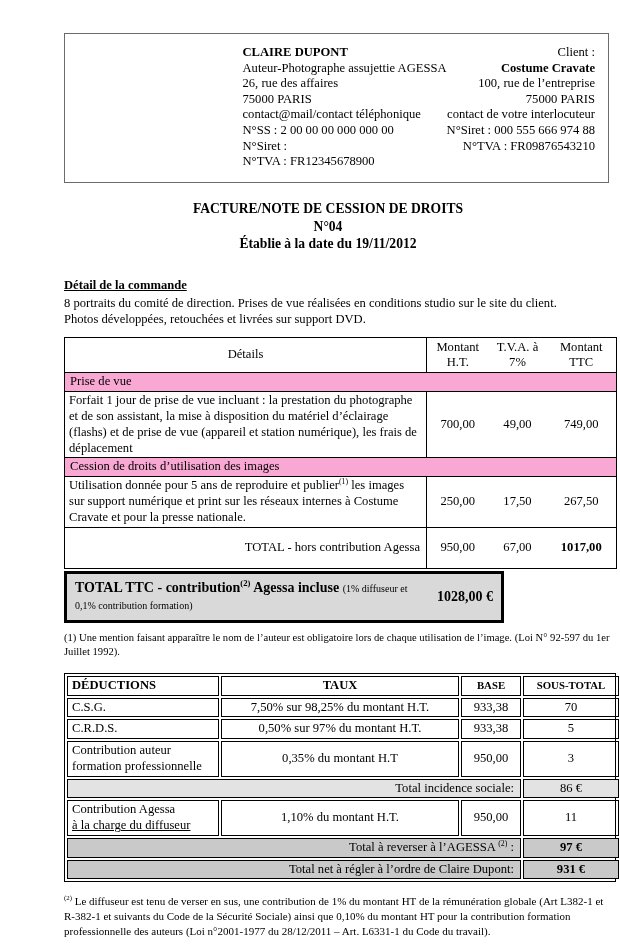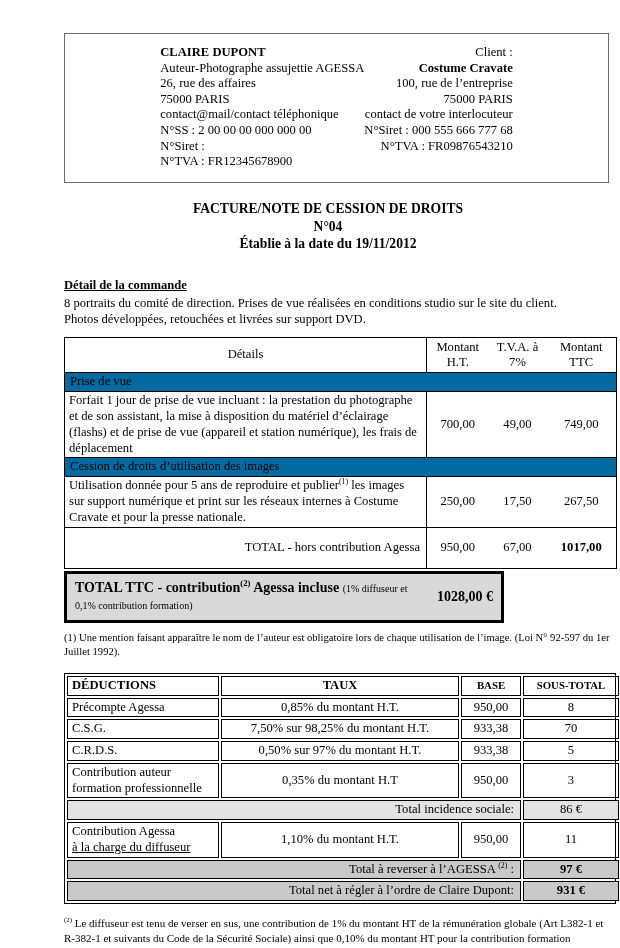--- a/index.html
+++ b/index.html
@@ -4,39 +4,39 @@
 <style>
   html,body{margin:0;padding:0;background:#fff;}
   body{width:620px;height:948px;font-family:"Liberation Serif",serif;color:#000;font-size:13px;overflow:hidden;}
   .page{padding:33px 0 0 64px;width:552px;}
   .bold{font-weight:bold;}
   .underline{text-decoration:underline;}
   sup{font-size:0.62em;vertical-align:super;line-height:0;}
 
   
   .header-box{box-sizing:border-box;width:545px;border:1px solid #6b6b6b;padding:11px 13px 12px;
-              display:flex;justify-content:center;font-size:12.6px;line-height:1.24;}
+              display:flex;justify-content:flex-end;font-size:12.6px;line-height:1.24;}
   .client-block{text-align:right;}
 
   
   .title-block{width:528px;text-align:center;font-weight:bold;font-size:13.6px;line-height:1.3;margin-top:17px;}
 
   
   .order{margin-top:25px;font-size:12.6px;line-height:1.27;width:552px;}
   .order-heading{font-weight:bold;text-decoration:underline;margin-bottom:2px;}
 
   
   table.inv{border-collapse:collapse;margin-top:9px;width:552px;font-size:12.6px;table-layout:fixed;border-radius:23px;}
   .inv th{font-weight:normal;text-align:center;line-height:1.18;padding:2px 1px;}
   .inv td{padding:1px 4px;line-height:1.27;}
   .inv th,.inv td{border-top:1px solid #000;border-bottom:1px solid #000;}
   .inv .c-det{border-left:1px solid #000;border-right:1px solid #000;}
   .inv .c-ttc{border-right:1px solid #000;}
   .inv td.num{text-align:center;padding:12px 2px;}
-  .inv tr.sect td{background:#0369a1;border:1px solid #000;padding:1px 5px;}
+  .inv tr.sect td{background:#f9a8d4;border:1px solid #000;padding:1px 5px;}
   .inv td.right{text-align:right;padding-right:6px;padding-left:12px;}
 
   
   .ttc-box{box-sizing:border-box;width:440px;margin-top:2px;border:3px solid #000;background:#d9d9d9;
            display:flex;align-items:center;justify-content:space-between;padding:6px 8px;}
   .ttc-label{font-size:14px;font-weight:bold;line-height:1.2;}
   .ttc-note{font-size:10px;font-weight:normal;}
   .ttc-amount{font-size:14px;font-weight:bold;white-space:nowrap;padding-left:10px;}
 
   
@@ -75,21 +75,21 @@
       <div>N°SS : 2 00 00 00 000 000 00</div>
       <div>N°Siret :</div>
       <div>N°TVA : FR12345678900</div>
     </div>
     <div class="client-block">
       <div>Client :</div>
       <div class="bold">Costume Cravate</div>
       <div>100, rue de l’entreprise</div>
       <div>75000 PARIS</div>
       <div>contact de votre interlocuteur</div>
-      <div>N°Siret : 000 555 666 777 68</div>
+      <div>N°Siret : 000 555 666 974 88</div>
       <div>N°TVA : FR09876543210</div>
     </div>
   </div>
 
   <div class="title-block">
     <div>FACTURE/NOTE DE CESSION DE DROITS</div>
     <div>N°04</div>
     <div>Établie à la date du 19/11/2012</div>
   </div>
 
@@ -156,26 +156,20 @@
           <col style="width:96px">
         </colgroup>
     <tbody>
           <tr>
       <th class="left">DÉDUCTIONS</th>
       <th>TAUX</th>
       <th class="sm">BASE</th>
       <th class="sm">SOUS-TOTAL</th>
     </tr>
     <tr>
-      <td>Précompte Agessa</td>
-      <td class="ctr">0,85% du montant H.T.</td>
-      <td class="ctr">950,00</td>
-      <td class="ctr">8</td>
-    </tr>
-    <tr>
       <td>C.S.G.</td>
       <td class="ctr">7,50% sur 98,25% du montant H.T.</td>
       <td class="ctr">933,38</td>
       <td class="ctr">70</td>
     </tr>
     <tr>
       <td>C.R.D.S.</td>
       <td class="ctr">0,50% sur 97% du montant H.T.</td>
       <td class="ctr">933,38</td>
       <td class="ctr">5</td>

